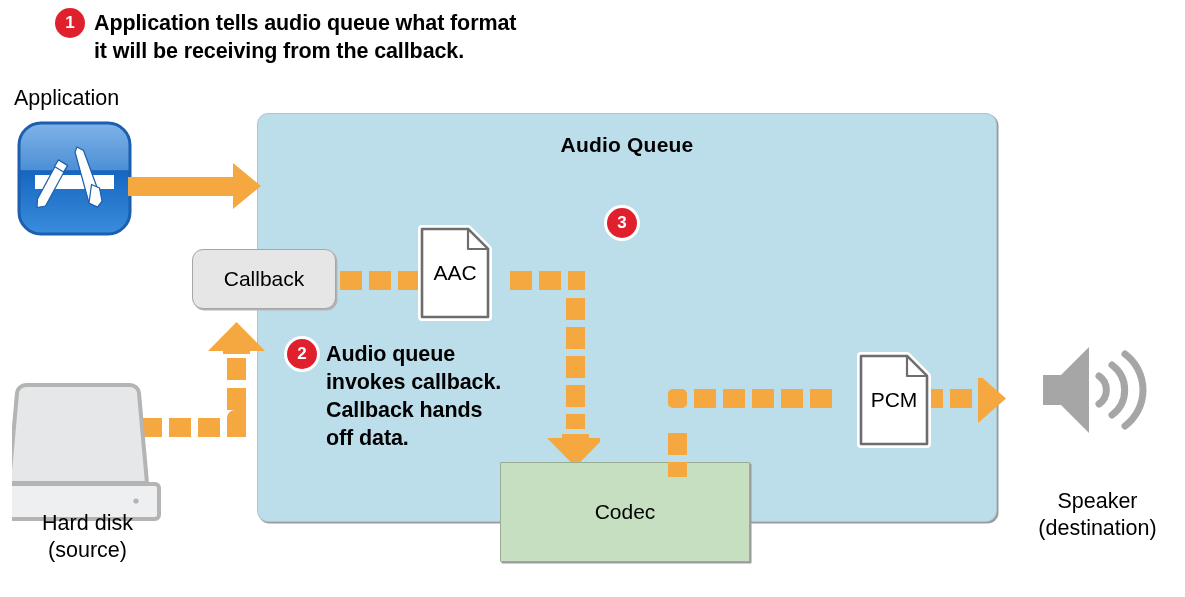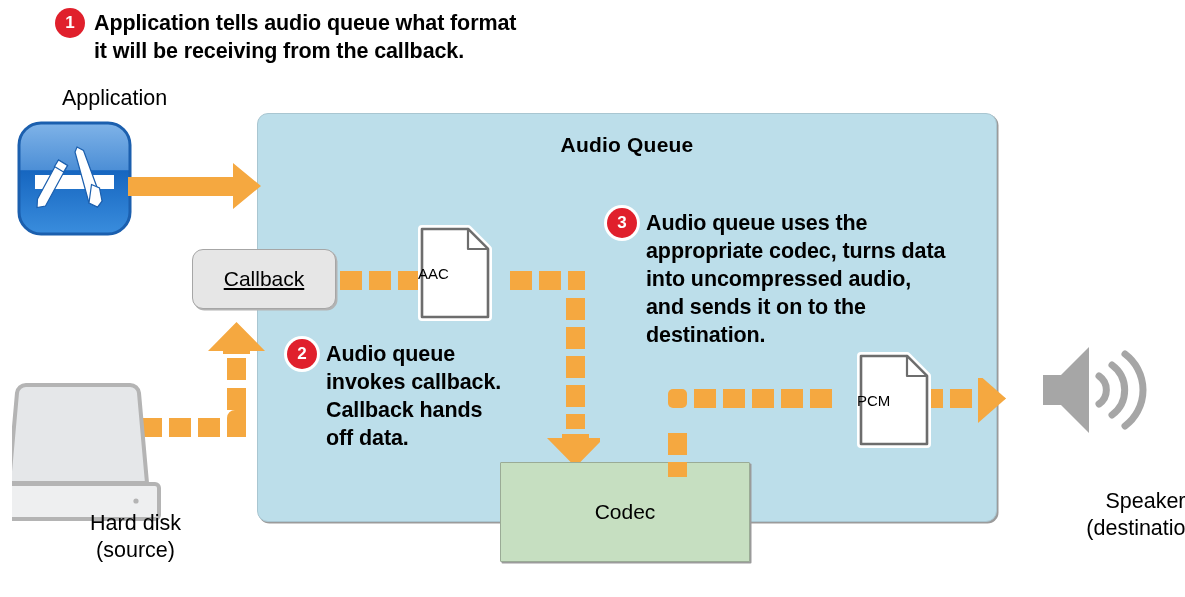--- a/index.html
+++ b/index.html
@@ -19,21 +19,21 @@
     display:flex;align-items:center;justify-content:center;
     flex:0 0 auto;box-shadow:0 0 0 3px #ffffff;
   }
   .badge.on-blue{box-shadow:0 0 0 3px #ffffff;}
   .step-text{
     font-size:21.5px;line-height:28px;white-space:pre-line;
     letter-spacing:-0.1px;padding-top:1px;font-weight:bold;
   }
 
   
-  .plain-label{font-size:21.5px;line-height:27px;white-space:pre-line;margin-left:48px;}
+  .plain-label{font-size:21.5px;line-height:27px;white-space:pre-line;}
   .center{text-align:center;}
 
   
   #audio-queue-box{
     left:257px;top:113px;width:740px;height:409px;
     background:#bcdeea;border-radius:11px;
     box-shadow:1.5px 1.5px 0 0 #9b9b9b;
     border:1px solid #a9c6d1;
     box-sizing:border-box;
   }
@@ -42,38 +42,37 @@
     text-align:center;font-size:21px;font-weight:bold;letter-spacing:0.2px;
   }
 
   
   #callback-box{
     left:192px;top:249px;width:144px;height:60px;
     background:#e6e6e6;border:1.6px solid #a6a6a6;border-radius:11px;
     display:flex;align-items:center;justify-content:center;
     font-size:21px;box-sizing:border-box;
     box-shadow:1.5px 1.5px 0 0 #b3b3b3;
-    text-decoration:underline;
   }
 
   
   #codec-box{
     left:500px;top:462px;width:250px;height:100px;
     background:#c6dfc1;border:1.6px solid #9aab96;border-radius:1px;
     display:flex;align-items:center;justify-content:center;
     font-size:21px;box-sizing:border-box;
     box-shadow:1.5px 1.5px 0 0 #9b9b9b;
   }
 
   
   .doc{width:74px;height:96px;}
   .doc .label{
     position:absolute;left:0;right:0;top:50%;
     transform:translateY(-50%);
-    font-size:15px;
+    text-align:center;font-size:21px;
   }
 
   
   #app-icon{left:17px;top:121px;width:115px;height:115px;}
 
   
   #hard-disk{left:12px;top:362px;width:150px;height:160px;}
 
   
   #speaker{left:1041px;top:345px;width:106px;height:90px;}
@@ -191,25 +190,20 @@
 <div class="abs step" style="left:287px;top:339px;">
   <div class="badge on-blue">2</div>
   <div class="step-text">Audio queue
 invokes callback.
 Callback hands
 off data.</div>
 </div>
 
 <div class="abs step" style="left:607px;top:208px;">
   <div class="badge on-blue">3</div>
-  <div class="step-text">Audio queue uses the
-appropriate codec, turns data
-into uncompressed audio,
-and sends it on to the
-destination.</div>
 </div>
 
 <div class="abs" id="codec-box">Codec</div>
 
 <div class="abs" style="left:660px;top:378px;width:380px;height:110px;">
   <svg width="380" height="110" viewBox="0 0 380 110" xmlns="http://www.w3.org/2000/svg">
 
     <rect x="8" y="84" width="19" height="15" fill="#f5a840"></rect>
     <rect x="8" y="55" width="19" height="22" fill="#f5a840"></rect>
 

